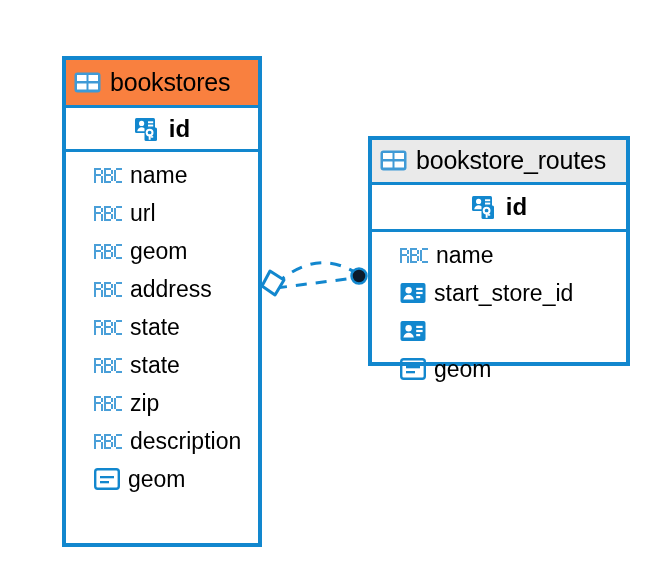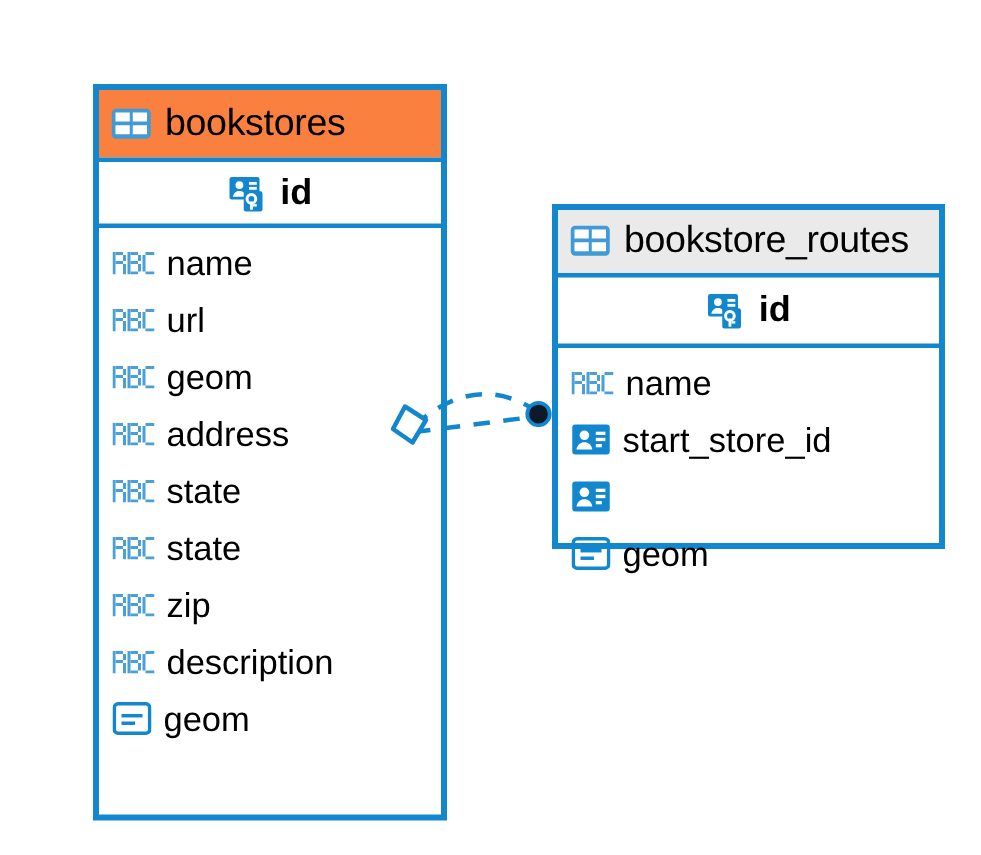--- a/index.html
+++ b/index.html
@@ -26,21 +26,21 @@
     position: absolute;
     box-sizing: border-box;
     background: #ffffff;
     border: 4px solid #1287ce;
     display: flex;
     flex-direction: column;
   }
   #entity-bookstores {
     left: 62px;
     top: 56px;
-    width: 236px;
+    width: 200px;
     height: 491px;
   }
   #entity-bookstore-routes {
     left: 368px;
     top: 136px;
     width: 262px;
     height: 230px;
   }
 
   .entity-header {
@@ -88,20 +88,21 @@
   .fields {
     flex: 1 1 auto;
     padding-top: 4px;
   }
   .field-row {
     display: flex;
     align-items: center;
     gap: 8px;
     padding: 0 9px;
     height: 38px;
+    margin-left: 19px;
   }
   .field-label {
     font-size: 23px;
     color: #000000;
     line-height: 1;
     white-space: nowrap;
   }
 
   
   .icon {

